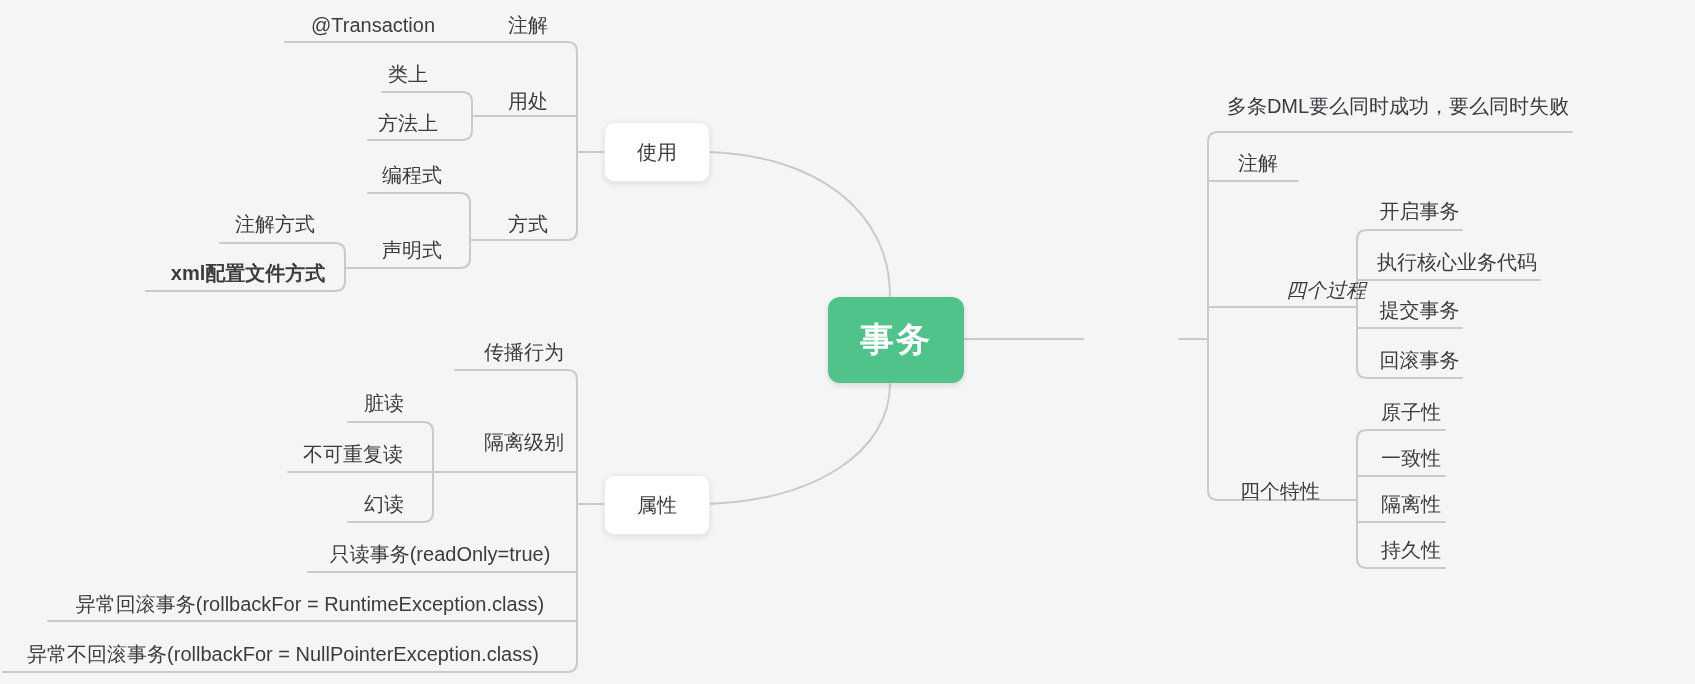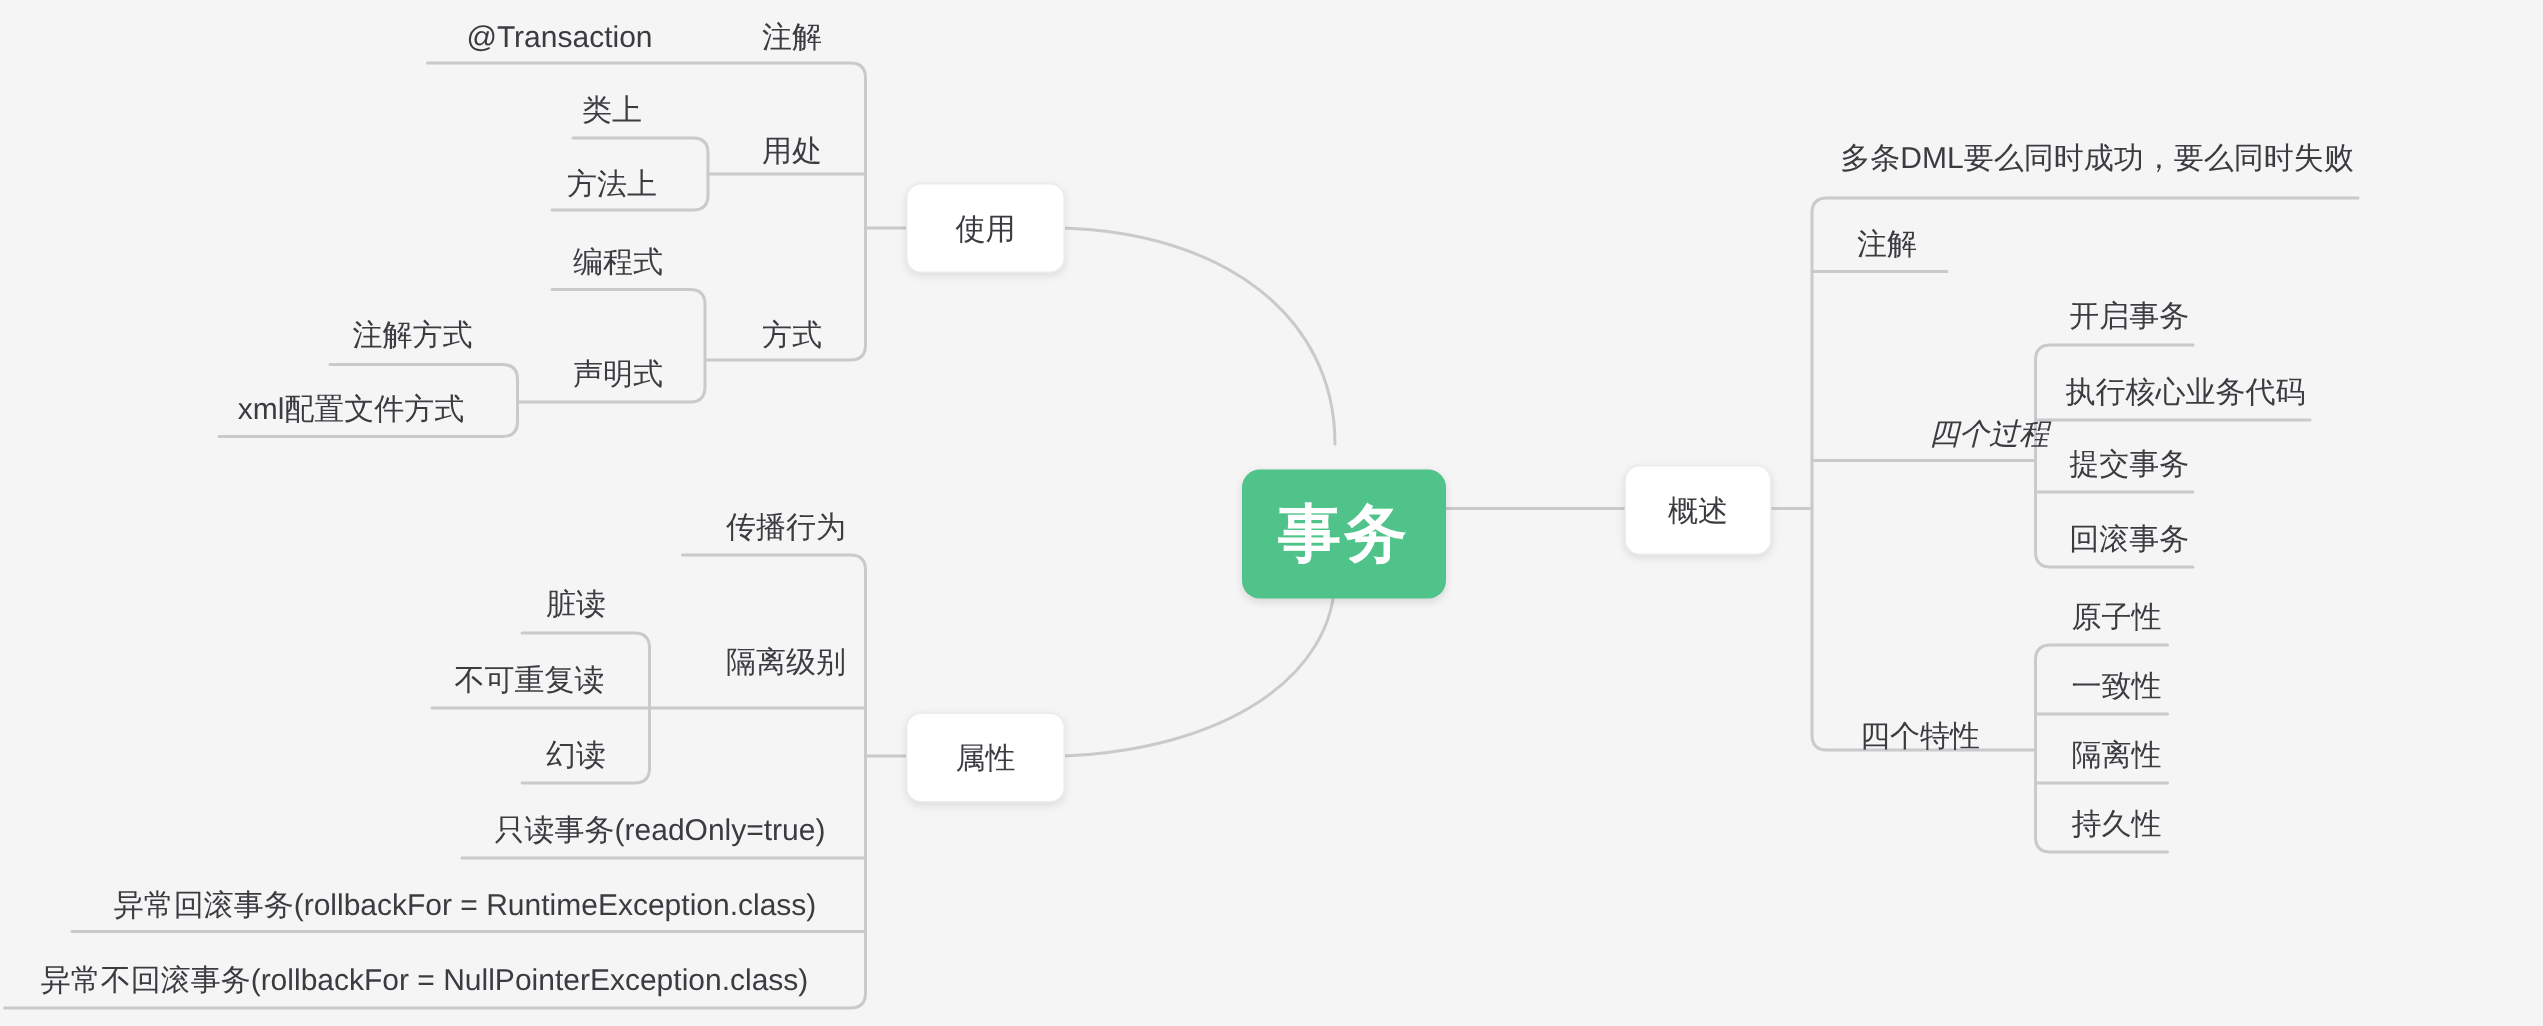--- a/index.html
+++ b/index.html
@@ -32,25 +32,24 @@
     display:flex;align-items:center;justify-content:center;
     font-size:20px;
     color:#3b3c40;
   }
   .root{
     position:absolute;
     background:#4fc38a;
     border-radius:12px;
     box-shadow:0 2px 6px rgba(0,0,0,0.12);
     display:flex;align-items:center;justify-content:center;
-    font-size:42px;
+    font-size:34px;
     font-weight:bold;
     color:#ffffff;
     letter-spacing:2px;
-    margin-top:16px;
   }
   .watermark{
     position:absolute;
     font-size:17px;
     color:#c3c3c7;
     text-shadow:1px 1px 0 #ffffff;
     white-space:nowrap;
   }
 </style>
 </head>
@@ -91,37 +90,36 @@
   </svg>
 
   <div class="leaf" style="left:298px;top:14px;width:150px;">@Transaction</div>
   <div class="leaf" style="left:492px;top:14px;width:72px;">注解</div>
   <div class="leaf" style="left:378px;top:63px;width:60px;">类上</div>
   <div class="leaf" style="left:372px;top:112px;width:72px;">方法上</div>
   <div class="leaf" style="left:492px;top:90px;width:72px;">用处</div>
   <div class="leaf" style="left:380px;top:164px;width:64px;">编程式</div>
   <div class="leaf" style="left:380px;top:239px;width:64px;">声明式</div>
   <div class="leaf" style="left:233px;top:213px;width:84px;">注解方式</div>
-  <div class="leaf" style="left:150px;top:262px;width:168px;">xml配置文件方式</div>
+  <div class="leaf" style="left:164px;top:262px;width:168px;font-weight:bold;">xml配置文件方式</div>
   <div class="leaf" style="left:492px;top:213px;width:72px;">方式</div>
   <div class="box" style="left:604px;top:122px;width:104px;height:58px;">使用</div>
 
   <div class="leaf" style="left:474px;top:341px;width:100px;">传播行为</div>
   <div class="leaf" style="left:352px;top:392px;width:64px;">脏读</div>
   <div class="leaf" style="left:300px;top:443px;width:106px;">不可重复读</div>
   <div class="leaf" style="left:474px;top:431px;width:100px;text-align:center;">隔离级别</div>
   <div class="leaf" style="left:352px;top:493px;width:64px;">幻读</div>
   <div class="box" style="left:604px;top:475px;width:104px;height:58px;">属性</div>
   <div class="leaf" style="left:320px;top:543px;width:240px;">只读事务(readOnly=true)</div>
   <div class="leaf" style="left:58px;top:593px;width:504px;">异常回滚事务(rollbackFor = RuntimeException.class)</div>
   <div class="leaf" style="left:3px;top:643px;width:560px;">异常不回滚事务(rollbackFor = NullPointerException.class)</div>
 
   <div class="root" style="left:828px;top:297px;width:136px;height:86px;">事务</div>
 
-  <div class="box" style="left:1083px;top:310px;width:96px;height:58px;">概述</div>
   <div class="leaf" style="left:1222px;top:95px;width:352px;">多条DML要么同时成功，要么同时失败</div>
   <div class="leaf" style="left:1218px;top:152px;width:80px;">注解</div>
   <div class="leaf" style="left:1276px;top:279px;width:100px;font-style:italic;">四个过程</div>
   <div class="leaf" style="left:1372px;top:200px;width:95px;">开启事务</div>
   <div class="leaf" style="left:1372px;top:251px;width:170px;">执行核心业务代码</div>
   <div class="leaf" style="left:1372px;top:299px;width:95px;">提交事务</div>
   <div class="leaf" style="left:1372px;top:349px;width:95px;">回滚事务</div>
   <div class="leaf" style="left:1230px;top:480px;width:100px;">四个特性</div>
   <div class="leaf" style="left:1372px;top:401px;width:78px;">原子性</div>
   <div class="leaf" style="left:1372px;top:447px;width:78px;">一致性</div>

